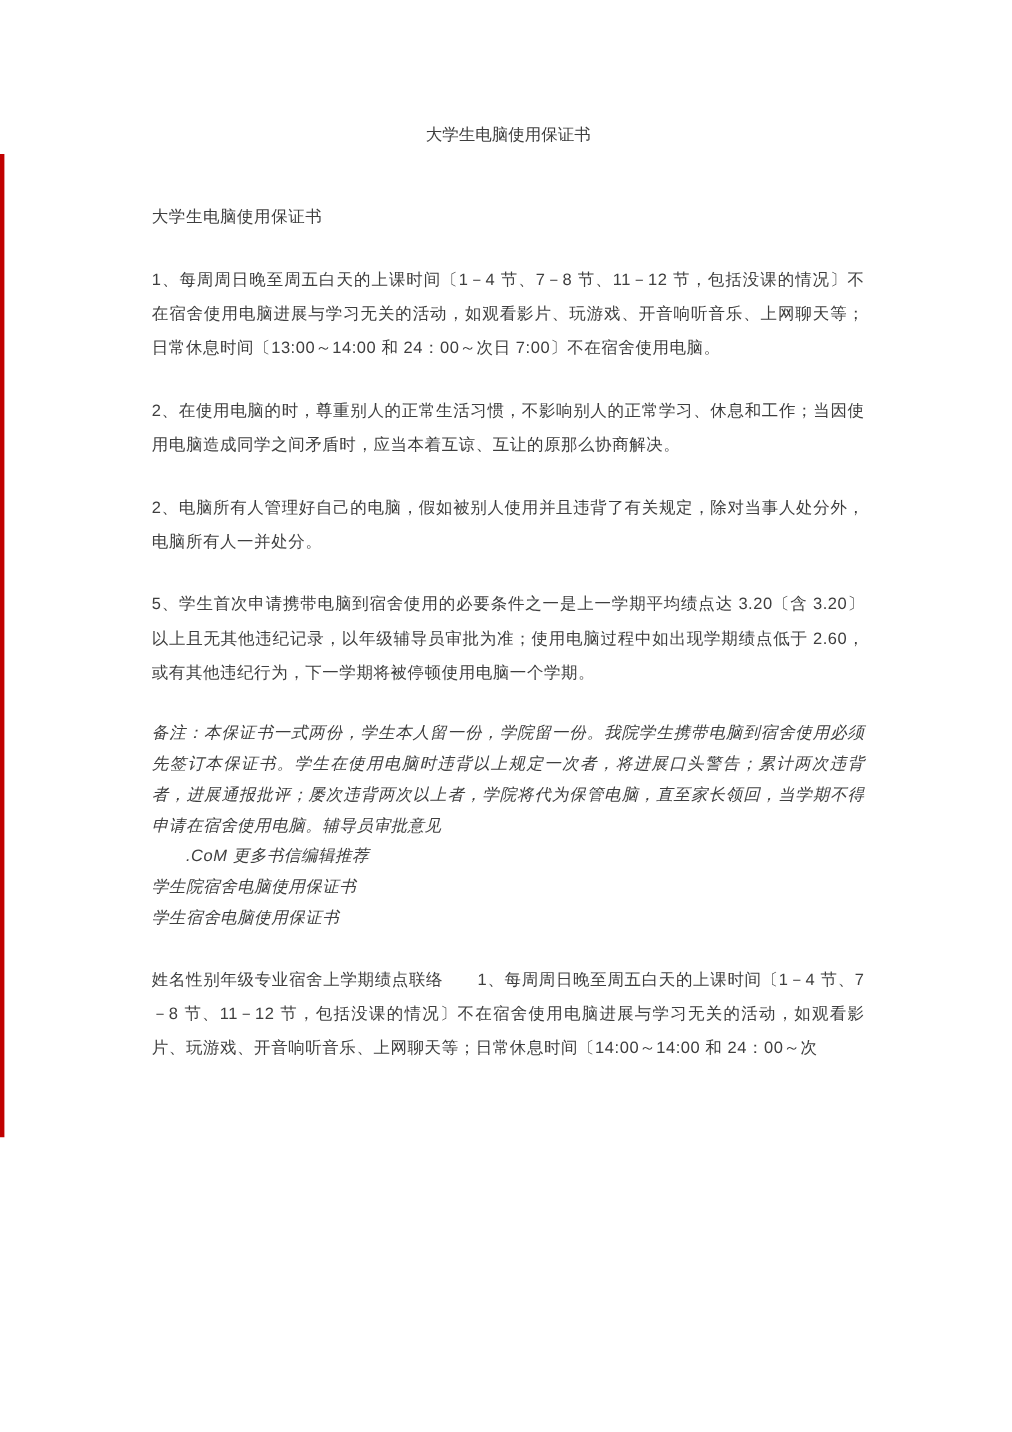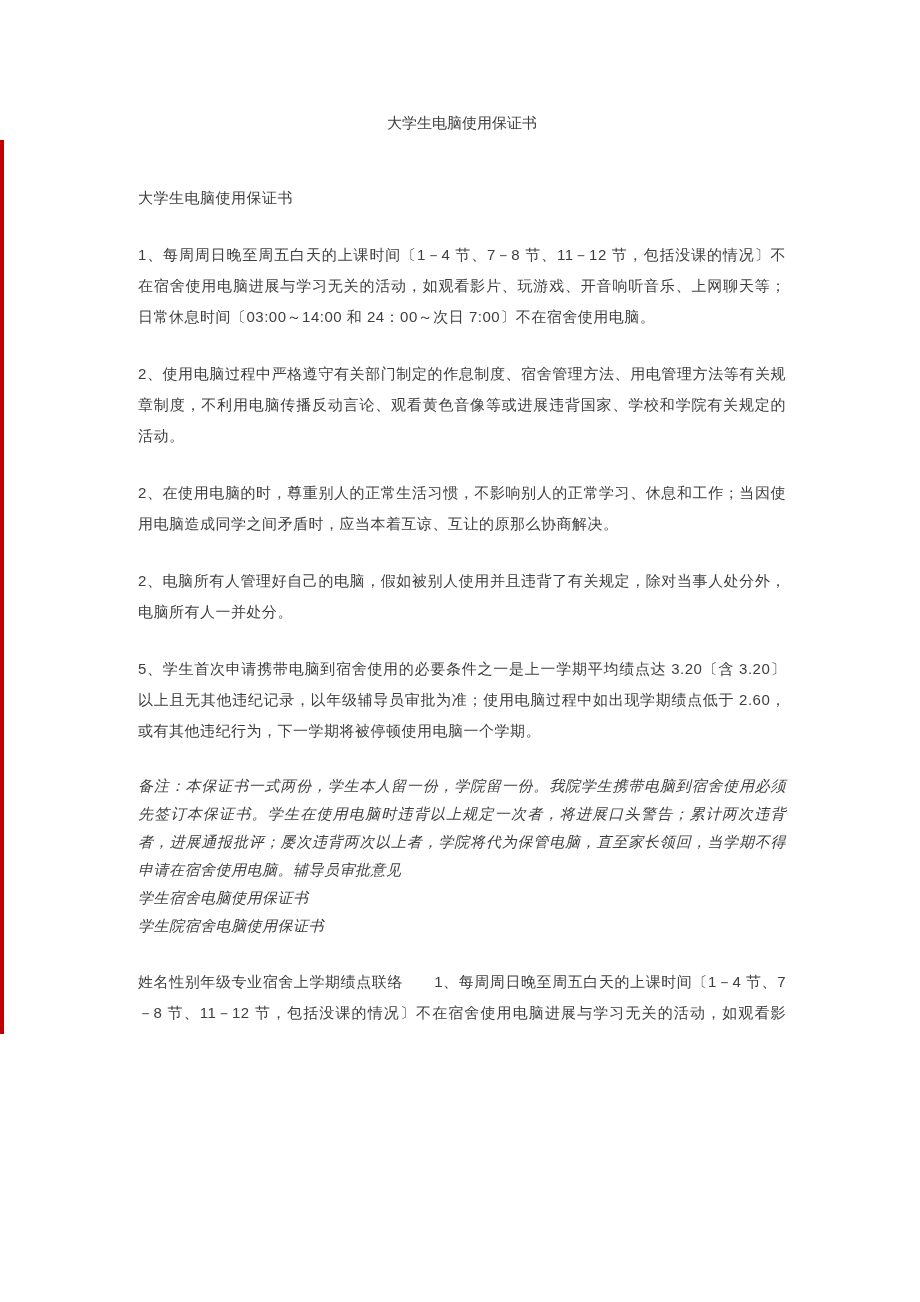--- a/index.html
+++ b/index.html
@@ -70,23 +70,23 @@
 </style>
 </head>
 <body>
 
 <div class="page" style="color: rgb(62, 62, 62);">
   <div class="left-bar" style="background: rgb(192, 0, 0);"></div>
   <div class="bottom-marker" style="background: rgb(68, 114, 196);"></div>
   <h1 class="doc-title">大学生电脑使用保证书</h1>
   <div class="content">
       <div class="p">大学生电脑使用保证书</div>
-      <div class="p">1、每周周日晚至周五白天的上课时间〔1－4 节、7－8 节、11－12 节，包括没课的情况〕不在宿舍使用电脑进展与学习无关的活动，如观看影片、玩游戏、开音响听音乐、上网聊天等；日常休息时间〔03:00～14:00 和 24：00～次日 7:00〕不在宿舍使用电脑。</div>
-      <div class="p">2、使用电脑过程中严格遵守有关部门制定的作息制度、宿舍管理方法、用电管理方法等有关规章制度，不利用电脑传播反动言论、观看黄色音像等或进展违背国家、学校和学院有关规定的活动。</div>
+      <div class="p">1、每周周日晚至周五白天的上课时间〔1－4 节、7－8 节、11－12 节，包括没课的情况〕不在宿舍使用电脑进展与学习无关的活动，如观看影片、玩游戏、开音响听音乐、上网聊天等；日常休息时间〔13:00～14:00 和 24：00～次日 7:00〕不在宿舍使用电脑。</div>
       <div class="p">2、在使用电脑的时，尊重别人的正常生活习惯，不影响别人的正常学习、休息和工作；当因使用电脑造成同学之间矛盾时，应当本着互谅、互让的原那么协商解决。</div>
       <div class="p">2、电脑所有人管理好自己的电脑，假如被别人使用并且违背了有关规定，除对当事人处分外，电脑所有人一并处分。</div>
       <div class="p">5、学生首次申请携带电脑到宿舍使用的必要条件之一是上一学期平均绩点达 3.20〔含 3.20〕以上且无其他违纪记录，以年级辅导员审批为准；使用电脑过程中如出现学期绩点低于 2.60，或有其他违纪行为，下一学期将被停顿使用电脑一个学期。</div>
       <div class="pt">备注：本保证书一式两份，学生本人留一份，学院留一份。我院学生携带电脑到宿舍使用必须先签订本保证书。学生在使用电脑时违背以上规定一次者，将进展口头警告；累计两次违背者，进展通报批评；屡次违背两次以上者，学院将代为保管电脑，直至家长领回，当学期不得申请在宿舍使用电脑。辅导员审批意见</div>
+      <div class="pt">　　.CoM 更多书信编辑推荐</div>
+      <div class="pt">学生院宿舍电脑使用保证书</div>
       <div class="pt">学生宿舍电脑使用保证书</div>
-      <div class="pt">学生院宿舍电脑使用保证书</div>
-      <div class="p top-gap">姓名性别年级专业宿舍上学期绩点联络　　1、每周周日晚至周五白天的上课时间〔1－4 节、7－8 节、11－12 节，包括没课的情况〕不在宿舍使用电脑进展与学习无关的活动，如观看影片、玩游戏、开音响听音乐、上网聊天等；日常休息时间〔13:00～10:00 和 24：00～次</div>
+      <div class="p top-gap">姓名性别年级专业宿舍上学期绩点联络　　1、每周周日晚至周五白天的上课时间〔1－4 节、7－8 节、11－12 节，包括没课的情况〕不在宿舍使用电脑进展与学习无关的活动，如观看影片、玩游戏、开音响听音乐、上网聊天等；日常休息时间〔14:00～14:00 和 24：00～次</div>
     </div>
 </div>
 
 </body></html>

